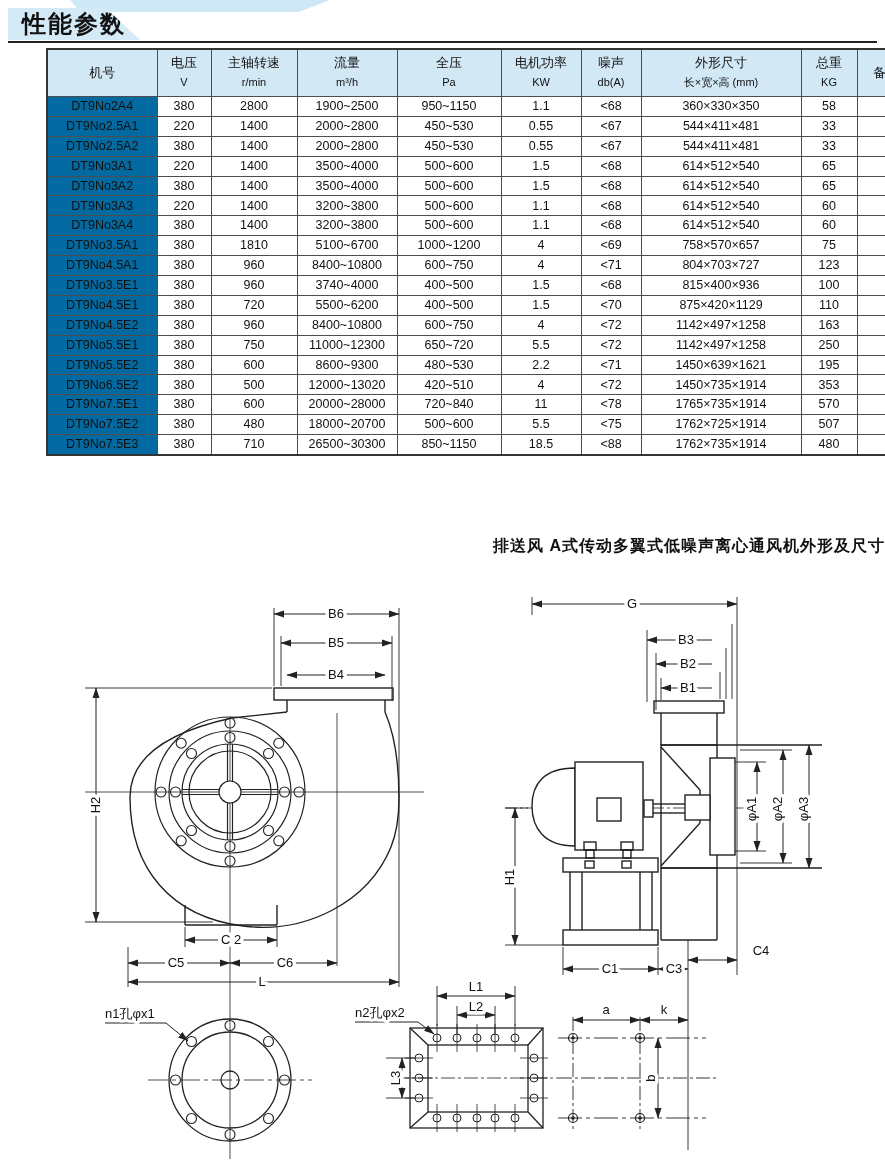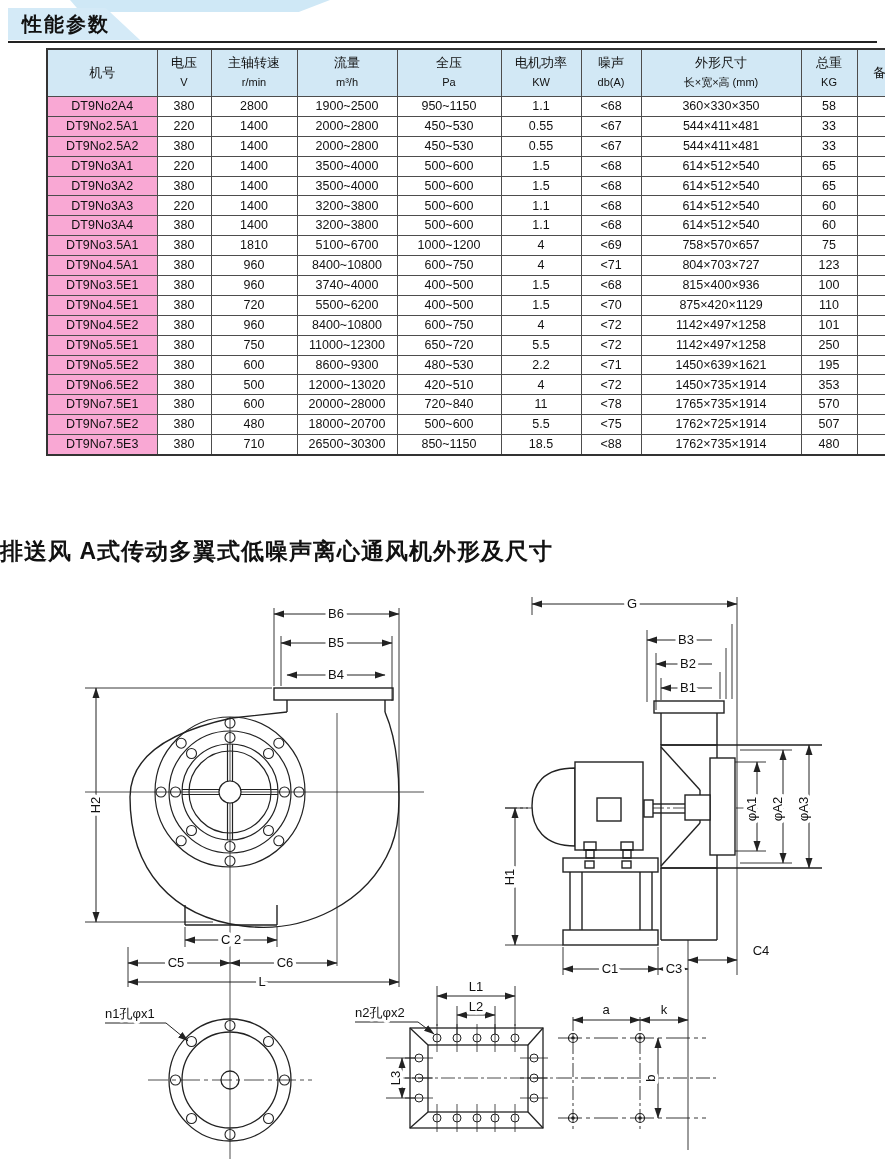--- a/index.html
+++ b/index.html
@@ -1,31 +1,31 @@
 <!DOCTYPE html>
 <html><head>
 <meta charset="utf-8">
 <style>
   html,body{margin:0;padding:0;background:#fff;}
   body{width:885px;height:1161px;position:relative;font-family:"Liberation Sans",sans-serif;color:#111;}
   .banner-strip{position:absolute;left:70px;top:0;width:260px;height:12px;background:#cfe8f6;
     clip-path:polygon(0 0,100% 0,88% 100%,4% 100%);}
   .banner{position:absolute;left:8px;top:8px;width:132px;height:32px;background:#d4eaf7;
     clip-path:polygon(0 0,74% 0,100% 100%,0 100%);}
-  .banner span{display:block;padding-left:14px;line-height:32px;font-size:20px;font-weight:bold;letter-spacing:2px;}
+  .banner span{display:block;padding-left:14px;line-height:32px;font-size:24px;font-weight:bold;letter-spacing:2px;}
   .banner-line{position:absolute;left:8px;top:41px;width:869px;border-top:2px solid #222;}
   table.spec{position:absolute;left:8px;top:48px;width:869px;border-collapse:collapse;table-layout:fixed;
     border:2px solid #333;margin-left:38px;}
   table.spec th,table.spec td{border:1px solid #4d4d4d;text-align:center;vertical-align:middle;padding:0;
     font-size:12.5px;line-height:18.8px;height:18.9px;white-space:nowrap;overflow:hidden;}
   table.spec thead th{background:#d2e8f5;height:46px;font-weight:normal;}
   table.spec thead .t{font-size:13px;}
   table.spec thead .s{font-size:11px;}
-  table.spec td.rowhead{background:#f9a8d4;}
-  .fig-title{position:absolute;left:0;top:536px;width:885px;text-align:left;font-size:23px;font-weight:bold;letter-spacing:1px;}
+  table.spec td.rowhead{background:#0369a1;}
+  .fig-title{position:absolute;left:0;top:536px;width:885px;text-align:right;font-size:16px;font-weight:bold;letter-spacing:1px;}
   svg text{font-family:"Liberation Sans",sans-serif;}
   .dl{font-size:13px;fill:#111;text-anchor:middle;paint-order:stroke;stroke:#fff;stroke-width:7px;stroke-linejoin:round;}
   .dl2{font-size:13px;fill:#111;text-anchor:start;paint-order:stroke;stroke:#fff;stroke-width:6px;stroke-linejoin:round;}
 </style>
 </head>
 <body>
 
 <div class="banner-strip"></div>
 <div class="banner">
   <span>性能参数</span>
@@ -222,21 +222,21 @@
       </tr>
       <tr>
         <td class="rowhead">DT9No4.5E2</td>
         <td>380</td>
         <td>960</td>
         <td>8400~10800</td>
         <td>600~750</td>
         <td>4</td>
         <td>&lt;72</td>
         <td>1142×497×1258</td>
-        <td>101</td>
+        <td>163</td>
         <td></td>
       </tr>
       <tr>
         <td class="rowhead">DT9No5.5E1</td>
         <td>380</td>
         <td>750</td>
         <td>11000~12300</td>
         <td>650~720</td>
         <td>5.5</td>
         <td>&lt;72</td>

